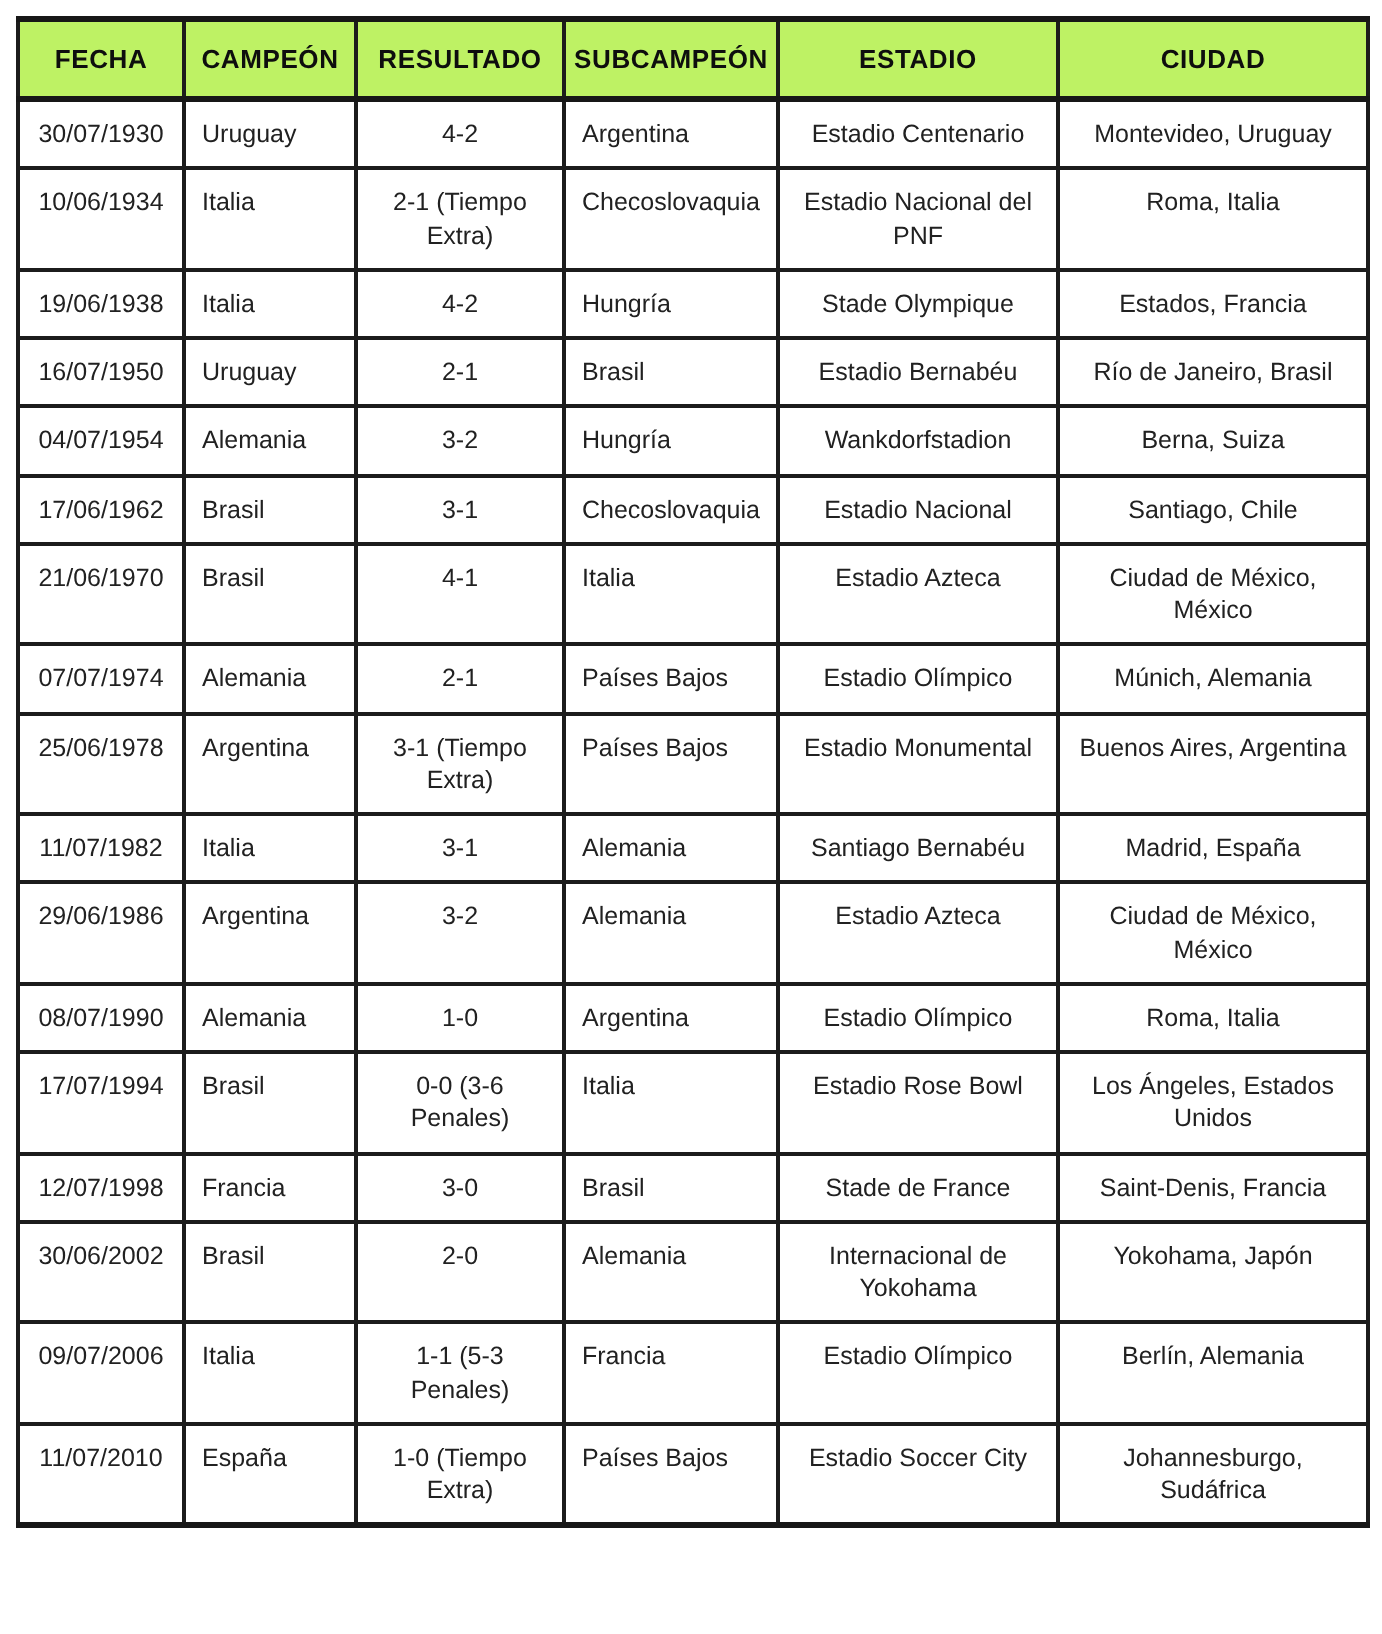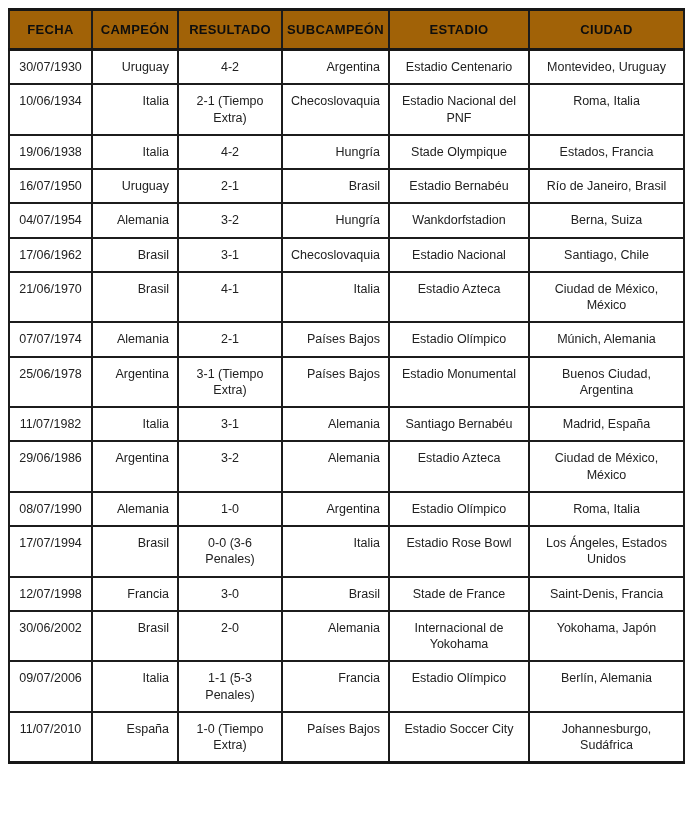--- a/index.html
+++ b/index.html
@@ -29,37 +29,37 @@
     border: 2px solid #1c1c1c;
   }
   table.wc-table thead th {
     border-bottom: 3px solid #171717;
     font-size: 13px;
     font-weight: bold;
     color: #0e0e0e;
     letter-spacing: 0.3px;
     text-align: center;
     padding: 11px 4px;
-    background: #a16207;
+    background: #bef264;
   }
   table.wc-table td {
     font-size: 12.5px;
     line-height: 1.3;
     color: #212121;
     padding: 8px 8px;
     vertical-align: top;
     background: #ffffff;
     overflow-wrap: break-word;
   }
   td.col-fecha,
   td.col-resultado,
   td.col-estadio,
   td.col-ciudad { text-align: center; }
   td.col-campeon,
-  td.col-subcampeon { text-align: right; padding-left: 12px; }
+  td.col-subcampeon { text-align: left; padding-left: 12px; }
 </style>
 </head>
 <body>
 
 <div class="page">
   <table class="wc-table">
     <colgroup>
       <col style="width:83px">
       <col style="width:86px">
       <col style="width:104px">
@@ -141,21 +141,21 @@
           <td class="col-subcampeon">Países Bajos</td>
           <td class="col-estadio">Estadio Olímpico</td>
           <td class="col-ciudad">Múnich, Alemania</td>
         </tr>
         <tr>
           <td class="col-fecha">25/06/1978</td>
           <td class="col-campeon">Argentina</td>
           <td class="col-resultado">3-1 (Tiempo Extra)</td>
           <td class="col-subcampeon">Países Bajos</td>
           <td class="col-estadio">Estadio Monumental</td>
-          <td class="col-ciudad">Buenos Ciudad, Argentina</td>
+          <td class="col-ciudad">Buenos Aires, Argentina</td>
         </tr>
         <tr>
           <td class="col-fecha">11/07/1982</td>
           <td class="col-campeon">Italia</td>
           <td class="col-resultado">3-1</td>
           <td class="col-subcampeon">Alemania</td>
           <td class="col-estadio">Santiago Bernabéu</td>
           <td class="col-ciudad">Madrid, España</td>
         </tr>
         <tr>

